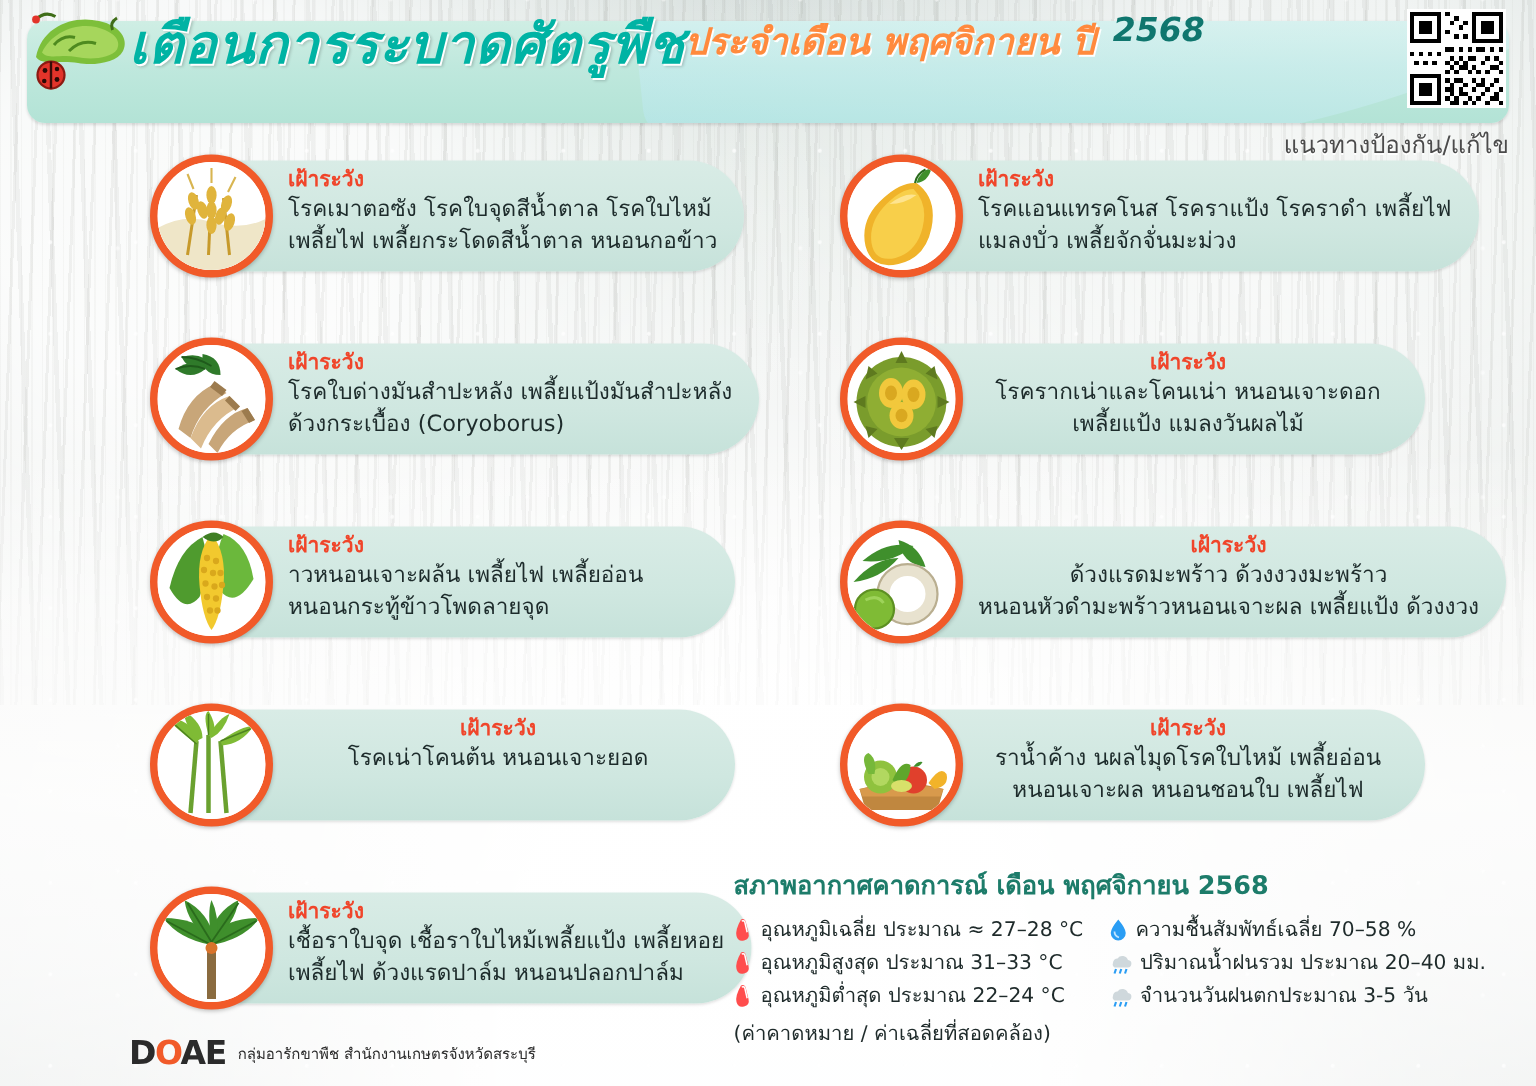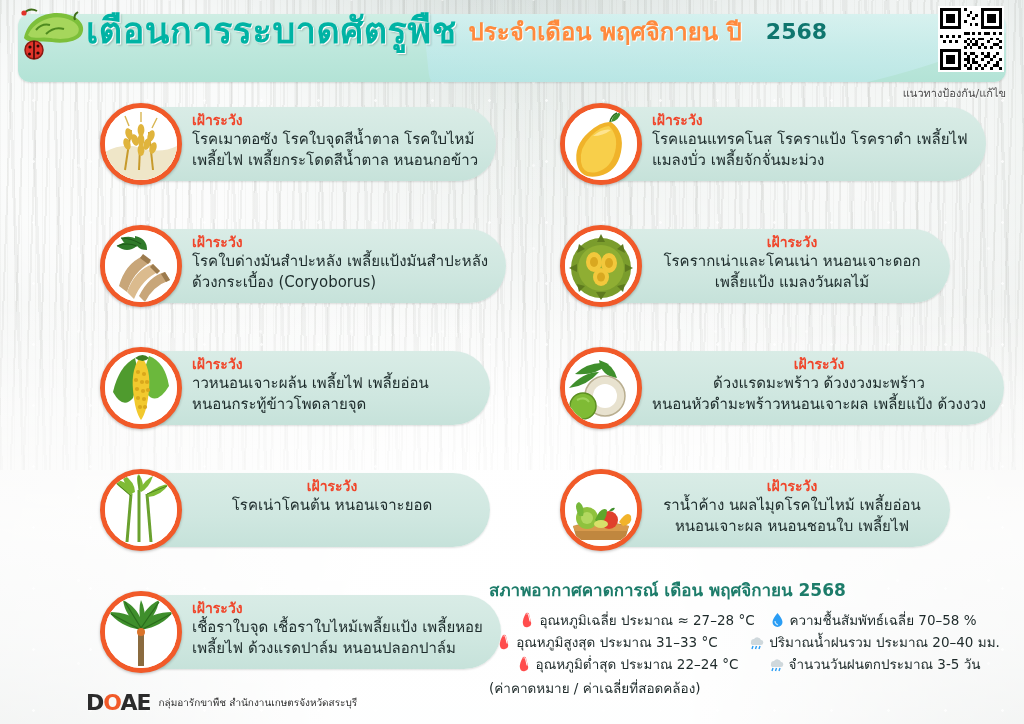--- a/index.html
+++ b/index.html
@@ -49,42 +49,42 @@
     box-shadow:0 1px 2px rgba(0,0,0,.12);
     overflow:hidden;
   }
   #header .swoosh{
     position:absolute;right:-40px;top:-58px;width:620px;height:150px;
     background:linear-gradient(190deg, rgba(255,255,255,.85), rgba(160,225,255,.55));
     border-radius:0 0 80% 60%;
     transform:rotate(-6deg);
     opacity:.55;
   }
-  #title-wrap{position:absolute;left:86px;top:8px;display:flex;align-items:center;gap:12px;}
+  #title-wrap{position:absolute;left:86px;top:8px;display:flex;align-items:flex-start;font-style:italic;}
   #title-main{
     font-size:36px;font-weight:bold;color:#00b3a4;
     text-shadow:1px 1px 0 #ffffff, 2px 2px 2px rgba(0,0,0,.18);
     letter-spacing:.5px;line-height:46px;white-space:nowrap;
   }
   #title-sub{
     font-size:24px;color:#ff8a3d;font-weight:bold;
     text-shadow:1px 1px 0 #fff;white-space:nowrap;
   }
   #title-year{font-size:22px;color:#0f766e;font-weight:bold;margin-left:12px;}
 
   
   #mascot{position:absolute;left:18px;top:4px;width:70px;height:62px;}
 
   
   #qr{
     position:absolute;right:20px;top:6px;width:66px;height:66px;
     background:#fff;padding:2px;box-sizing:border-box;
   }
   #qr-note{
-    position:absolute;right:18px;top:84px;font-size:11px;color:#4b4b4b;
+    position:absolute;right:18px;top:84px;font-size:16px;color:#4b4b4b;
     text-shadow:0 1px 0 #fff;
   }
 
   
   .card{
     position:absolute;height:88px;
     display:flex;align-items:center;
   }
   .card .badge{
     position:relative;z-index:3;
@@ -113,21 +113,21 @@
   .card.center .watch{text-align:center;}
   .card.center .lines{text-align:center;}
 
   
   #weather{
     position:absolute;left:489px;top:576px;width:520px;height:118px;
   }
   #weather h3{
     margin:0 0 6px 0;font-size:17px;color:#1d7c6a;font-weight:bold;
   }
-  #weather .wrow{display:flex;font-size:13.5px;color:#1e2a2a;line-height:22px;justify-content:center;}
+  #weather .wrow{display:flex;font-size:13.5px;color:#1e2a2a;line-height:22px;}
   #weather .wcell{display:flex;align-items:center;gap:5px;}
   #weather .wcell.left{width:250px;}
   #weather .note{font-size:13.5px;color:#1e2a2a;margin-top:2px;}
 
   
   #footer{position:absolute;left:86px;top:690px;display:flex;align-items:center;gap:8px;}
   #footer .logo{font-size:22px;font-weight:bold;color:#2b2b2b;letter-spacing:-1px;}
   #footer .logo .o{color:#f15a29;}
   #footer .txt{font-size:10px;color:#2b2b2b;}
 

